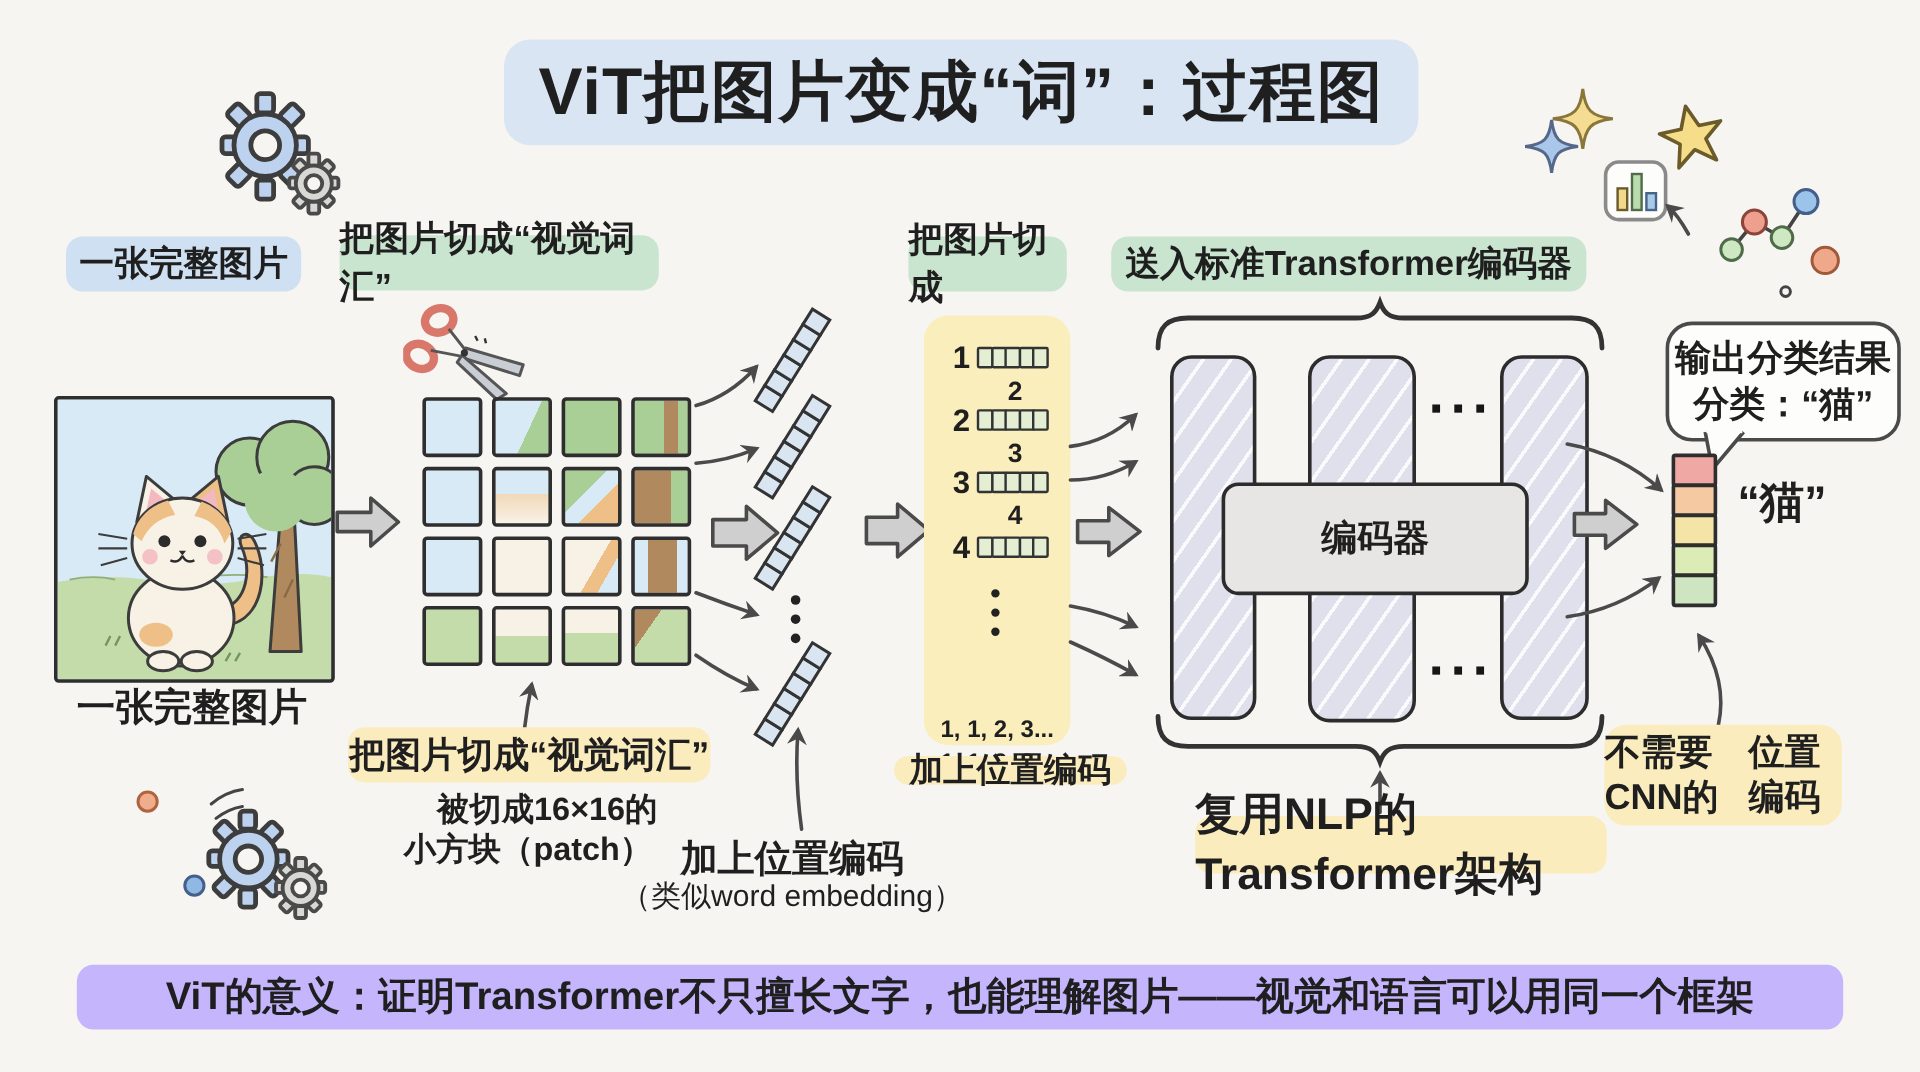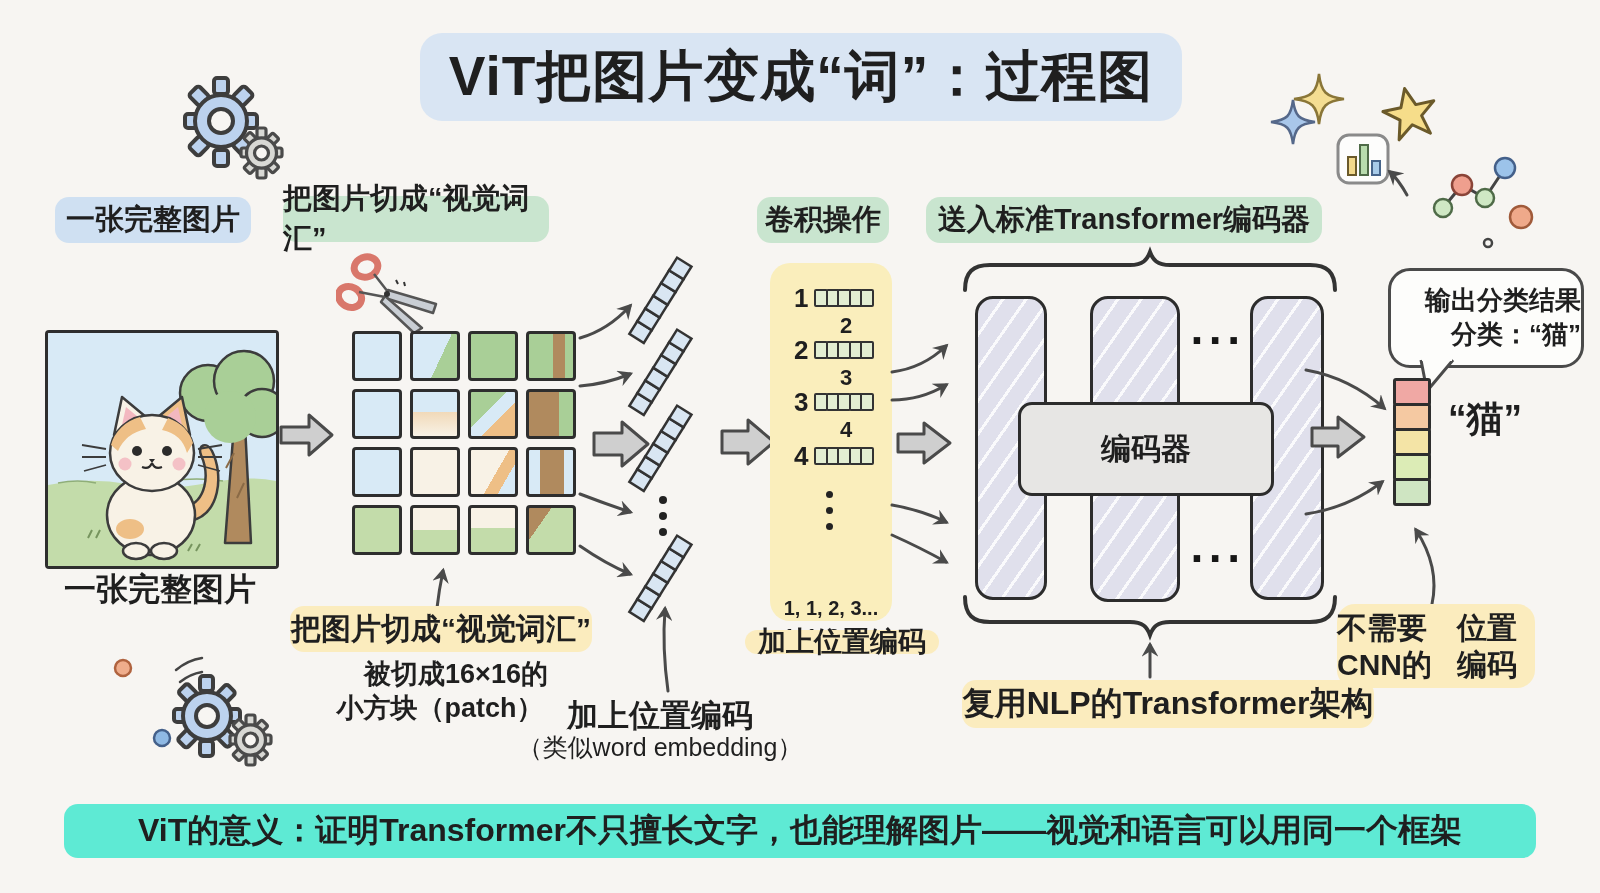--- a/index.html
+++ b/index.html
@@ -26,26 +26,26 @@
   .vec span:first-child{margin-left:0;}
   .vdots{position:absolute;display:flex;flex-direction:column;gap:9px;align-items:center;}
   .vdots i{width:7px;height:7px;border-radius:50%;background:#222;}
   .postxt{position:absolute;font-size:20px;font-weight:bold;width:110px;text-align:center;left:6px;margin-top:46px;}
   .enc-col{border:3.5px solid #2c2c2c;border-radius:18px;background-color:#e0e0ec;
     background-image:repeating-linear-gradient(125deg,rgba(255,255,255,.85) 0px,rgba(255,255,255,.85) 3px,rgba(255,255,255,0) 3px,rgba(255,255,255,0) 19px);}
   .enc-box{left:1018px;top:402px;width:250px;height:88px;background:#e7e6e4;border:3.5px solid #2c2c2c;border-radius:14px;
     display:flex;flex-direction:column;align-items:center;justify-content:center;font-weight:bold;font-size:30px;line-height:1.15;}
   .encdots{font-size:46px;font-weight:900;letter-spacing:3px;color:#161616;width:80px;text-align:center;line-height:20px;}
   .bubble{left:1388px;top:268px;width:190px;height:94px;background:#fdfdfb;border:3px solid #4a4a4a;border-radius:22px;
-    display:flex;flex-direction:column;align-items:flex-end;justify-content:center;font-size:26px;font-weight:bold;line-height:1.3;}
+    display:flex;flex-direction:column;align-items:center;justify-content:center;font-size:30px;font-weight:bold;line-height:1.3;}
   .bar{left:1393px;top:378px;width:38px;}
   .bar div{height:28px;border:3px solid #2e2e2e;box-sizing:border-box;margin-top:-3px;border-radius:3px;}
   .bar div:first-child{margin-top:0;}
   .cat-class{left:1448px;top:394px;font-size:37px;font-weight:bold;}
-  .footer{left:64px;top:804px;width:1472px;height:54px;background:#5eead4;border-radius:14px;
+  .footer{left:64px;top:804px;width:1472px;height:54px;background:#c4b5fd;border-radius:14px;
     display:flex;align-items:center;justify-content:center;font-size:32px;font-weight:bold;}
   svg{display:block;}
 </style>
 </head>
 <body>
 
 <div class="canvas">
 
   <svg width="0" height="0" style="position:absolute">
     <defs>
@@ -111,21 +111,21 @@
       <circle cx="222" cy="123" r="10" fill="#ef9f8e" stroke="#8a4438" stroke-width="2.5"></circle>
       <circle cx="245" cy="136" r="9" fill="#cfe8c4" stroke="#4f6b48" stroke-width="2.5"></circle>
       <circle cx="265" cy="106" r="10" fill="#9cc3ea" stroke="#44608a" stroke-width="2.5"></circle>
       <circle cx="281" cy="155" r="11" fill="#efa98a" stroke="#a05a3a" stroke-width="2.5"></circle>
       <circle cx="248" cy="181" r="4" fill="#f7f5f2" stroke="#444" stroke-width="2.5"></circle>
     </g>
   </svg>
 
   <div class="abs badge badge-blue stage" style="left:55px;top:197px;width:196px">一张完整图片</div>
   <div class="abs badge badge-green stage" style="left:283px;top:196px;width:266px">把图片切成“视觉词汇”</div>
-  <div class="abs badge badge-green stage" style="left:757px;top:197px;width:132px">卷积操作</div>
+  <div class="abs badge badge-green stage" style="left:757px;top:197px;width:132px">把图片切成</div>
   <div class="abs badge badge-green stage" style="left:926px;top:197px;width:396px">送入标准Transformer编码器</div>
 
   <div class="abs img-frame">
     <svg width="228" height="233" viewBox="0 0 228 233">
       <rect x="0" y="0" width="228" height="233" fill="#d8eaf6"></rect>
       <path d="M0,152 Q40,144 80,151 T160,150 T228,148 L228,233 L0,233 Z" fill="#c3dcaa"></path>
       <path d="M10,150 Q30,146 48,150 M120,148 Q150,144 175,148" fill="none" stroke="#8fae78" stroke-width="1.5"></path>
 
       <path d="M186,92 L177,210 L203,210 L197,92 Z" fill="#b08a5e" stroke="#3c3c3c" stroke-width="2.5" stroke-linejoin="round"></path>
       <path d="M186,120 L178,135 M196,150 L189,165" stroke="#8a6a46" stroke-width="2" fill="none"></path>
@@ -333,21 +333,21 @@
   <div class="abs enc-col" style="left:975px;top:296px;width:66px;height:298px"></div>
   <div class="abs enc-col" style="left:1090px;top:296px;width:84px;height:300px"></div>
   <div class="abs enc-col" style="left:1250px;top:296px;width:68px;height:298px"></div>
   <div class="abs encdots" style="left:1178px;top:330px">···</div>
   <div class="abs encdots" style="left:1178px;top:548px">···</div>
 
   <div class="abs enc-box">
     <span>编码器</span>
   </div>
 
-  <div class="abs badge badge-yellow" style="left:962px;top:680px;width:412px;height:48px;font-size:32px">复用NLP的Transformer架构</div>
+  <div class="abs badge badge-yellow" style="left:996px;top:680px;width:343px;height:48px;font-size:37px">复用NLP的Transformer架构</div>
 
   <svg class="abs" style="left:1300px;top:350px" width="95" height="190" viewBox="0 0 95 190">
     <g fill="none" stroke="#4a4a4a" stroke-width="3" stroke-linecap="round">
       <path d="M6,20 Q50,28 84,58" marker-end="url(#ah)"></path>
       <path d="M6,164 Q48,158 82,132" marker-end="url(#ah)"></path>
     </g>
     <polygon points="12,78 38,78 38,67 64,87 38,107 38,96 12,96" fill="#cfcfcf" stroke="#4a4a4a" stroke-width="3" stroke-linejoin="round"></polygon>
   </svg>
 
   <div class="abs bubble">

